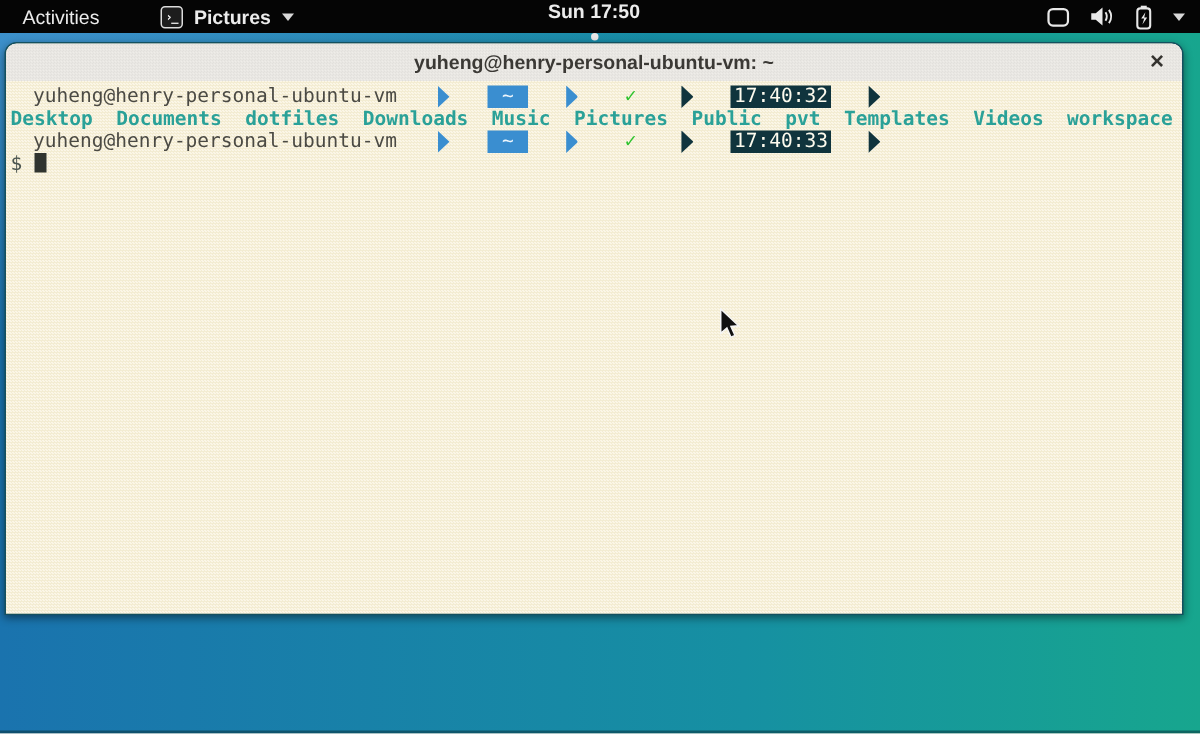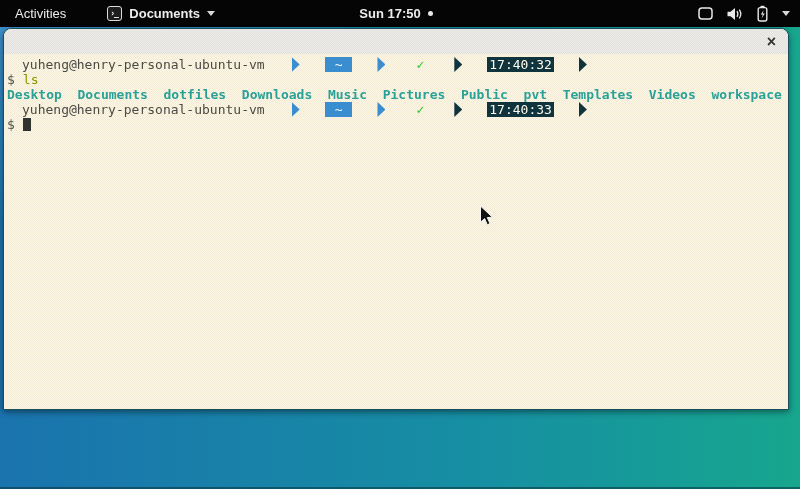--- a/index.html
+++ b/index.html
@@ -7,29 +7,29 @@
 
   
   .desktop{position:absolute;inset:0;
     background:
       radial-gradient(130% 110% at 0% 0%, rgba(96,174,232,.55) 0%, rgba(96,174,232,0) 42%),
       linear-gradient(to right,#1a73ae 0%,#1690a2 62%,#17a68e 100%);
   }
   .desktop::after{content:"";position:absolute;left:0;right:0;bottom:0;height:2px;background:rgba(8,50,60,.55);}
 
   
-  .topbar{position:absolute;top:0;left:0;width:800px;height:27px;background:#050505;
+  .topbar{position:absolute;top:0;left:0;width:800px;height:22px;background:#050505;
     display:flex;align-items:center;color:#ececec;font-size:13px;}
   .activities{margin-left:10px;padding:2px 5px;}
   .appmenu{margin-left:36px;display:flex;align-items:center;gap:7px;font-weight:bold;}
   .app-icon{width:15px;height:15px;border:1px solid #dcdcdc;border-radius:3px;background:#1d1d1d;
     position:relative;box-sizing:border-box;}
   .app-icon::after{content:"›_";position:absolute;left:2px;top:0px;font:bold 8px/13px "DejaVu Sans Mono",monospace;color:#fff;letter-spacing:-1px;}
   .tri-down{width:0;height:0;border-left:4px solid transparent;border-right:4px solid transparent;border-top:5px solid #d8d8d8;}
-  .clock-wrap{position:absolute;left:0;right:8px;top:0;height:27px;display:flex;align-items:center;justify-content:center;gap:7px;pointer-events:none;}
+  .clock-wrap{position:absolute;left:0;right:8px;top:0;height:27px;display:flex;align-items:center;justify-content:center;gap:7px;pointer-events:none;flex-direction:column;}
   .clock{font-weight:bold;}
   .notif-dot{width:5px;height:5px;border-radius:50%;background:#e8e8e8;}
   .sysmenu{margin-left:auto;margin-right:10px;display:flex;align-items:center;gap:13px;}
 
   
   .window{position:absolute;left:3px;top:28px;width:786px;height:382px;
     border:1px solid #14505f;border-radius:8px 8px 0 0;box-sizing:border-box;
     box-shadow:0 2px 6px rgba(0,0,0,.45);background:#f7f1dc;overflow:hidden;}
   .titlebar{height:25px;border-bottom:1px solid #b9b5ae;border-radius:7px 7px 0 0;
     background:#e9e7e3;
@@ -66,21 +66,21 @@
 </style>
 </head>
 <body>
 
 <div class="desktop"></div>
 
 <div class="topbar">
   <div class="activities">Activities</div>
   <div class="appmenu">
     <span class="app-icon"></span>
-    <span>Documents</span>
+    <span>Pictures</span>
     <span class="tri-down"></span>
   </div>
   <div class="clock-wrap">
     <span class="clock">Sun 17:50</span>
     <span class="notif-dot"></span>
   </div>
   <div class="sysmenu">
     <svg width="15" height="13" viewBox="0 0 15 13">
       <rect x="1" y="1" width="13" height="11" rx="3" fill="none" stroke="#e8e8e8" stroke-width="1.5"></rect>
     </svg>
@@ -93,37 +93,37 @@
       <rect x="4.5" y="0.8" width="4" height="2" fill="#e8e8e8"></rect>
       <rect x="2.2" y="2.6" width="8.6" height="13.4" rx="2" fill="none" stroke="#e8e8e8" stroke-width="1.4"></rect>
       <path d="M7.6 5.2 L4.8 9.4 h2 L5.6 13.4 L8.8 8.6 h-2 Z" fill="#e8e8e8"></path>
     </svg>
     <span class="tri-down"></span>
   </div>
 </div>
 
 <div class="window">
   <div class="titlebar">
+    <span class="title">yuheng@henry-personal-ubuntu-vm: ~</span>
     <span class="close-btn">×</span>
   </div>
 
   <div class="terminal">
 
     <div class="line prompt-line">
       <span class="user-host">yuheng@henry-personal-ubuntu-vm</span>
       <span class="seg-tri tri-blue"></span>
       <span class="seg-body seg-blue">~</span>
       <span class="seg-tri tri-blue"></span>
       <span class="check">✓</span>
       <span class="seg-tri tri-dark"></span>
       <span class="seg-body seg-dark">17:40:32</span>
       <span class="seg-tri tri-dark"></span>
     </div>
 
-    <div class="line"><span class="dollar">$</span><span class="cmd-text">ls</span></div>
 
     <div class="line listing">Desktop  Documents  dotfiles  Downloads  Music  Pictures  Public  pvt  Templates  Videos  workspace</div>
 
     <div class="line prompt-line">
       <span class="user-host">yuheng@henry-personal-ubuntu-vm</span>
       <span class="seg-tri tri-blue"></span>
       <span class="seg-body seg-blue">~</span>
       <span class="seg-tri tri-blue"></span>
       <span class="check">✓</span>
       <span class="seg-tri tri-dark"></span>

